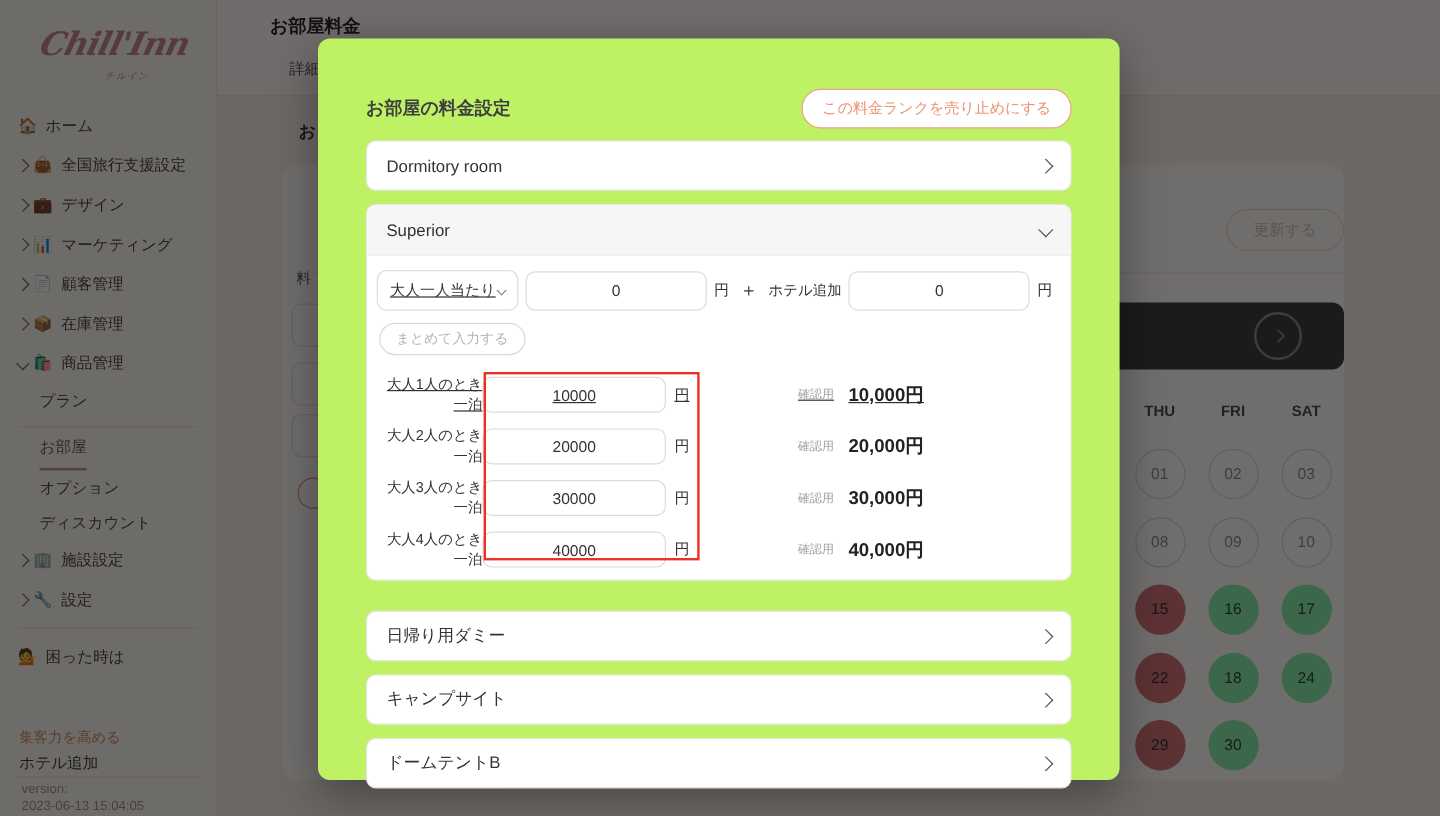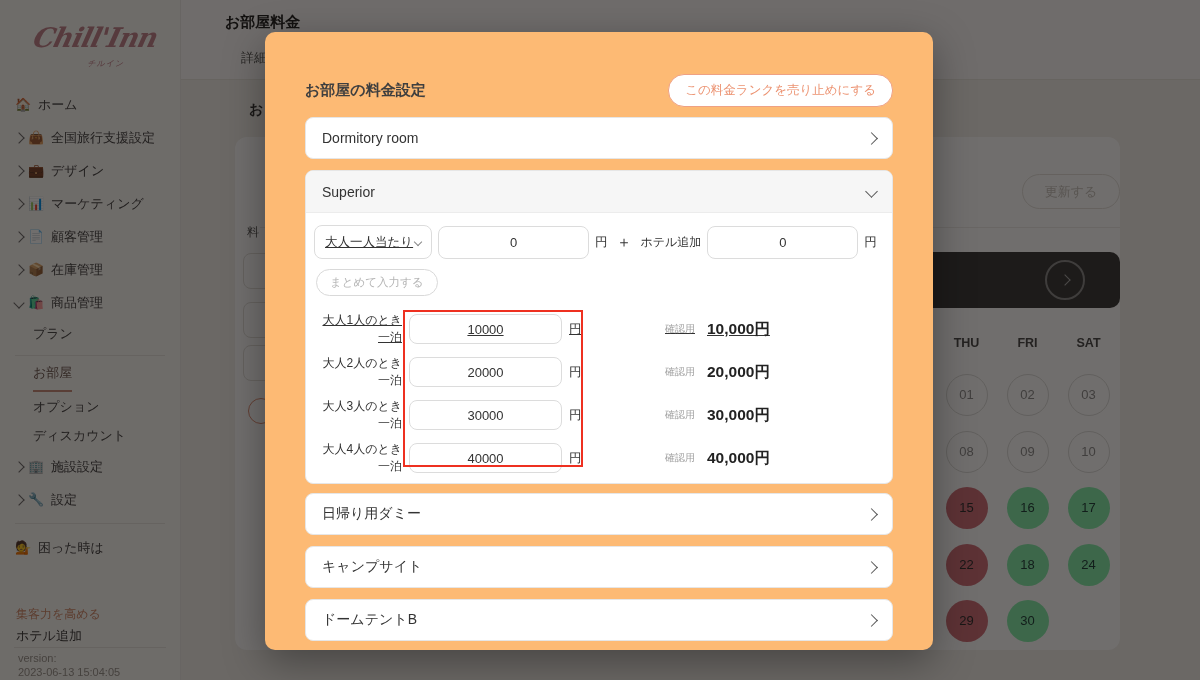--- a/index.html
+++ b/index.html
@@ -64,31 +64,31 @@
   .cal-body { position:absolute; left:701px; top:230px; display:grid;
     grid-template-columns:repeat(3,61px); grid-auto-rows:56.5px; justify-items:center; align-items:center; }
   .date { width:42px; height:42px; border-radius:50%; line-height:42px; text-align:center;
     font-size:13px; cursor:pointer; }
   .date.open { border:1px solid #dcdcda; color:#8e8e8e; line-height:40px; }
   .date.closed { background:#d2707b; color:#303030; }
   .date.avail { background:#86efac; color:#21403c; }
 
   
   .overlay { position:absolute; inset:0; background:rgba(8,6,4,0.58); z-index:50; }
-  .modal { position:absolute; left:265px; top:32px; width:668px; height:618px; background:#fdba74;
+  .modal { position:absolute; left:265px; top:32px; width:668px; height:618px; background:#bef264;
     border-radius:10px; z-index:60; box-shadow:0 12px 40px rgba(0,0,0,0.35); }
   .m-head { display:flex; justify-content:space-between; align-items:center; margin:44px 40px 0; height:28px; }
   .m-title { font-size:15px; font-weight:bold; color:#3f3f3f; }
   .hold-btn { border:1.5px solid #efa183; color:#ec9372; border-radius:16px; padding:7px 16px;
     font-size:12.5px; background:#fff; cursor:pointer; }
   .acc { margin:11px 40px 0; border:1px solid #e6e6e6; border-radius:8px; height:42px;
     display:flex; align-items:center; justify-content:space-between; padding:0 16px;
     font-size:14px; color:#333; background:#fff; cursor:pointer; }
   .acc.first { margin-top:13px; }
-  .acc.after-sup { margin-top:9px; }
+  .acc.after-sup { margin-top:25px; }
   .acc .chv, .sup-head .chv { border-color:#555; width:9px; height:9px; }
   .sup { margin:11px 40px 0; border:1px solid #e6e6e6; border-radius:8px; overflow:hidden; background:#fff; }
   .sup-head { height:42px; background:#f6f6f6; border-bottom:1px solid #ececec; display:flex;
     align-items:center; justify-content:space-between; padding:0 16px; font-size:14px; color:#333; cursor:pointer; }
   .sup-body { padding:12px 8px 8px; }
   .bulk-label { font-size:11px; color:#444; margin:0 0 6px 6px; }
   .bulk-row { display:flex; align-items:center; gap:6px; font-size:12px; color:#333; }
   .select { width:118px; height:34px; border:1px solid #dcdcdc; border-radius:8px; display:flex;
     align-items:center; justify-content:space-between; padding:0 10px; font-size:12.5px; color:#333;
     background:#fff; cursor:pointer;text-decoration:underline; }
@@ -96,21 +96,21 @@
   .num-input { width:151px; height:33px; border:1px solid #dcdcdc; border-radius:8px;
     text-align:center; font-size:13px; color:#333; background:#fff; }
   .unit { font-size:12.5px; color:#333; }
   .plus { font-size:15px; color:#333; margin:0 3px; }
   .base-label { font-size:12px; color:#333; }
   .batch-btn { display:inline-block; margin:10px 0 0 2px; border:1px solid #d9d9d9; color:#b5b5b5;
     border-radius:14px; padding:5px 13px; font-size:11.5px; background:#fff; }
   .p-row { display:flex; align-items:center; margin-top:9px; font-size:12px; color:#333; }
   .p-row.first { margin-top:16px;text-decoration:underline; }
   .p-row .lbl { width:88px; text-align:right; }
-  .p-row .num-input { width:153px; height:30px; margin-left:7px; }
+  .p-row .num-input { width:153px; height:30px; margin-left:0; }
   .p-row .unit { margin-left:7px; }
   .p-right { margin-left:auto; width:219px; display:flex; align-items:center; }
   .confirm { font-size:10px; color:#a0a0a0; }
   .p-val { margin-left:12px; font-size:15.5px; font-weight:bold; color:#222; }
 
   .highlight-box { position:absolute; left:403px; top:310px; width:180px; height:157px;
     border:2.5px solid #ee3020; z-index:100; pointer-events:none; }
 </style>
 </head>
 <body>

